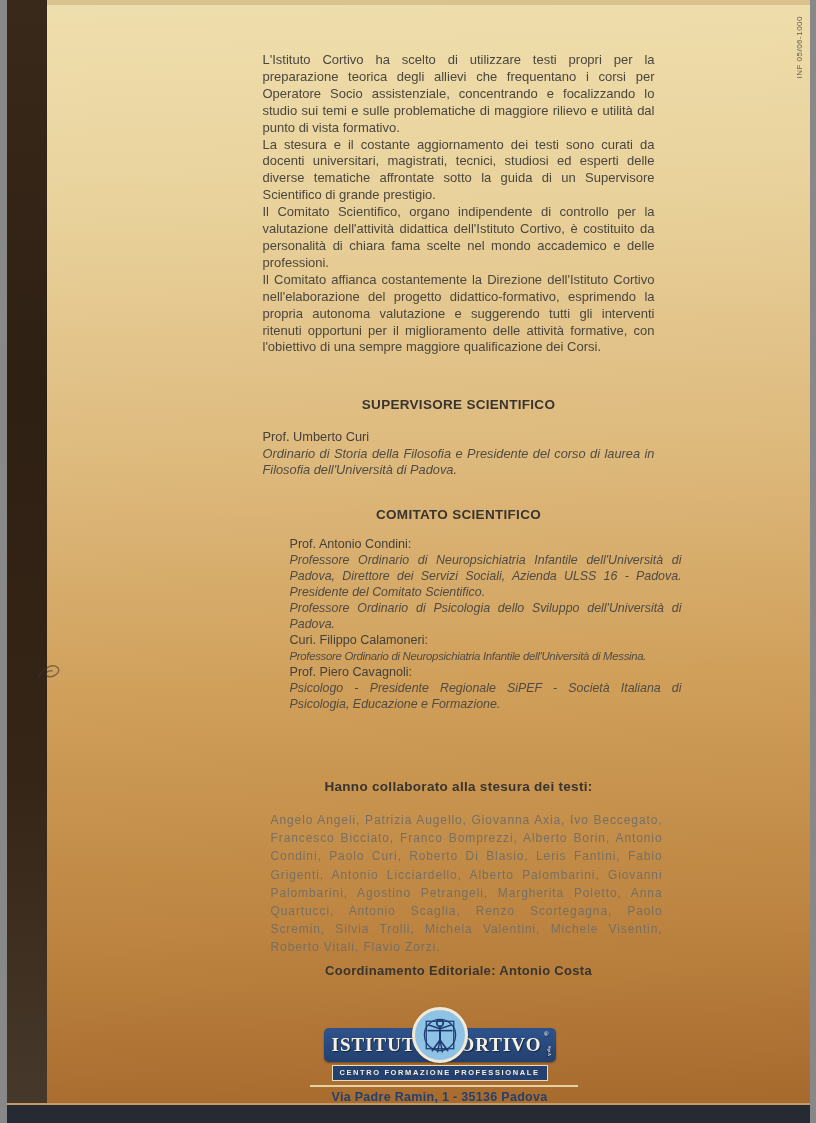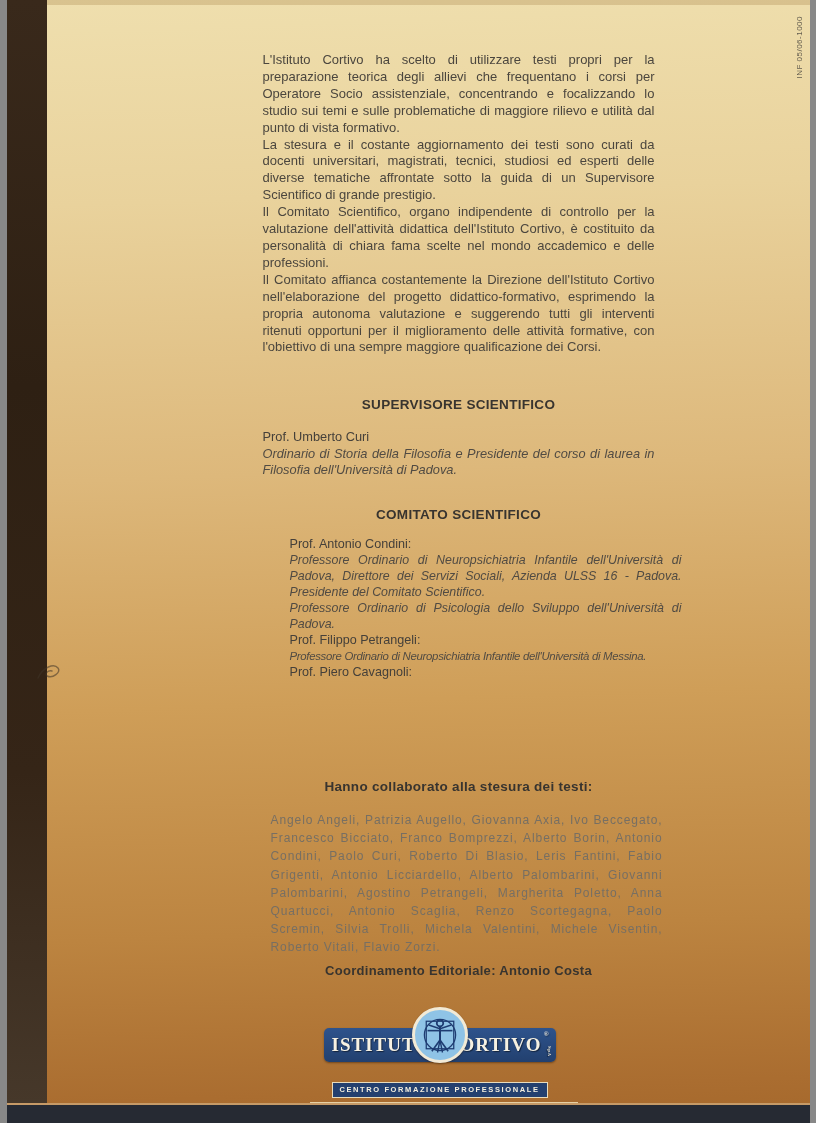--- a/index.html
+++ b/index.html
@@ -75,21 +75,21 @@
     position:absolute;bottom:-1px;right:-4px;font-size:5px;color:#e8e2d0;
     writing-mode:vertical-rl;letter-spacing:.5px;
   }
   .logo-circle{
     position:absolute;left:50%;top:-21px;transform:translateX(-50%);
     width:50px;height:50px;border-radius:50%;
     background:#8fc3e6;border:3px solid #f2ead6;
     box-shadow:0 1px 2px rgba(40,20,0,.4);
   }
   .centro-strip{
-    margin:20px auto 0;width:214px;height:14px;line-height:14px;
+    margin:3px auto 0;width:214px;height:14px;line-height:14px;
     background:#24406f;border:1px solid #e9dcbc;
     color:#f4efdf;font-size:7.5px;font-weight:bold;letter-spacing:1.6px;
     white-space:nowrap;
   }
   .logo-rule{margin:4px auto 0;width:268px;height:2px;background:#ecdcb2;opacity:.9;}
   .addr{
     margin:3px 0 0;color:#24406e;font-weight:bold;font-size:12.5px;
     letter-spacing:.3px;white-space:nowrap;text-align:center;
   }
   .contacts{margin:1px 0 0;display:flex;justify-content:center;gap:14px;}
@@ -124,25 +124,26 @@
   <h2 class="col sec-title comitato-title">COMITATO SCIENTIFICO</h2>
   <div class="col comitato-block">
     <div class="member">
       <p class="person-name">Prof. Antonio Condini:</p>
       <p class="person-desc">Professore Ordinario di Neuropsichiatria Infantile dell'Università di Padova, Direttore dei Servizi Sociali, Azienda ULSS 16 - Padova. Presidente del Comitato Scientifico.</p>
     </div>
     <div class="member">
       <p class="person-desc">Professore Ordinario di Psicologia dello Sviluppo dell'Università di Padova.</p>
     </div>
     <div class="member">
-      <p class="person-name">Prof. Filippo Petrangeli:</p>
+      <p class="person-name">Curi. Filippo Calamoneri:</p>
       <p class="person-desc">Professore Ordinario di Neuropsichiatria Infantile dell'Università di Messina.</p>
     </div>
     <div class="member">
       <p class="person-name">Prof. Piero Cavagnoli:</p>
+      <p class="person-desc">Psicologo - Presidente Regionale SiPEF - Società Italiana di Psicologia, Educazione e Formazione.</p>
     </div>
   </div>
 
   <h2 class="col sec-title hanno-title">Hanno collaborato alla stesura dei testi:</h2>
   <p class="col names-block">Angelo Angeli, Patrizia Augello, Giovanna Axia, Ivo Beccegato, Francesco Bicciato, Franco Bomprezzi, Alberto Borin, Antonio Condini, Paolo Curi, Roberto Di Blasio, Leris Fantini, Fabio Grigenti, Antonio Licciardello, Alberto Palombarini, Giovanni Palombarini, Agostino Petrangeli, Margherita Poletto, Anna Quartucci, Antonio Scaglia, Renzo Scortegagna, Paolo Scremin, Silvia Trolli, Michela Valentini, Michele Visentin, Roberto Vitali, Flavio Zorzi.</p>
 
   <h2 class="col sec-title editorial">Coordinamento Editoriale: Antonio Costa</h2>
 
   <div class="logo-wrap">
     <div class="logo-band">

